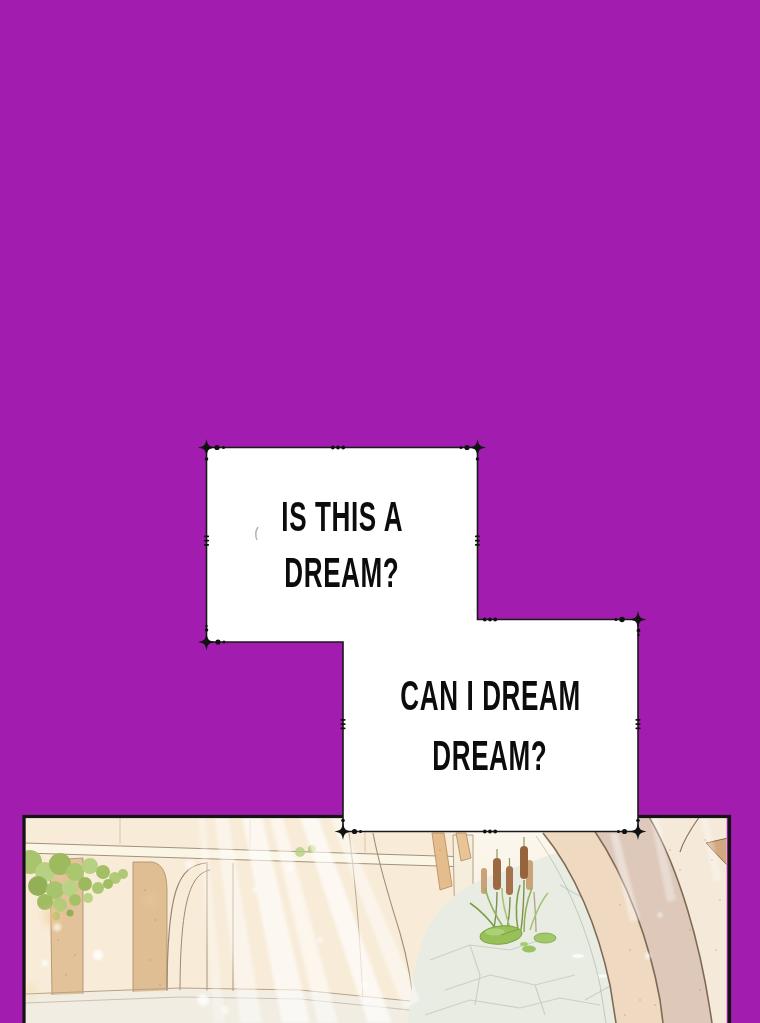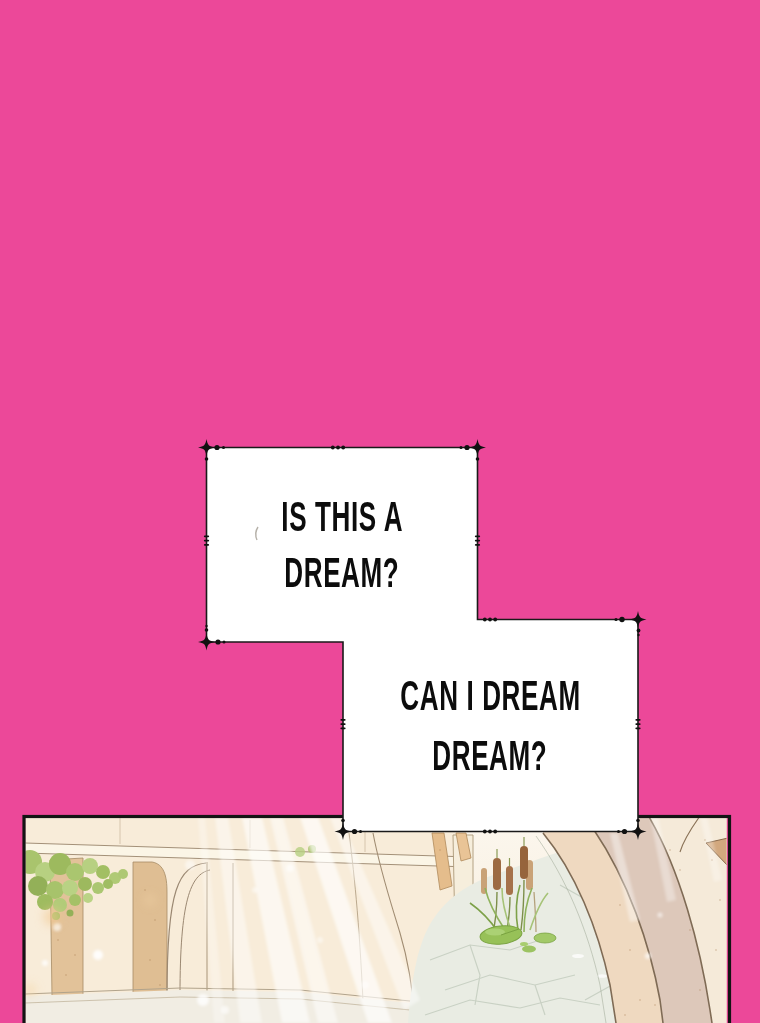--- a/index.html
+++ b/index.html
@@ -1,18 +1,18 @@
 <!DOCTYPE html>
 <html><head>
 <meta charset="utf-8">
 <style>
   html,body{margin:0;padding:0;background:#ffffff;}
   .canvas{
     position:relative;width:760px;height:1023px;overflow:hidden;
-    background:#ec4899;font-family:"Liberation Sans",sans-serif;
+    background:#a21caf;font-family:"Liberation Sans",sans-serif;
   }
   .scene-svg{position:absolute;left:0;top:0;z-index:1;}
   .bubble-text{
     position:absolute;z-index:2;display:flex;flex-direction:column;
     align-items:center;justify-content:center;color:#0c0c0c;
     font-weight:bold;font-size:42px;line-height:42px;
   }
   .bubble-text .ln{width:100%;text-align:center;white-space:nowrap;}
   .bubble-text .scaled{
     display:inline-block;transform:scaleX(0.62);transform-origin:50% 50%;

